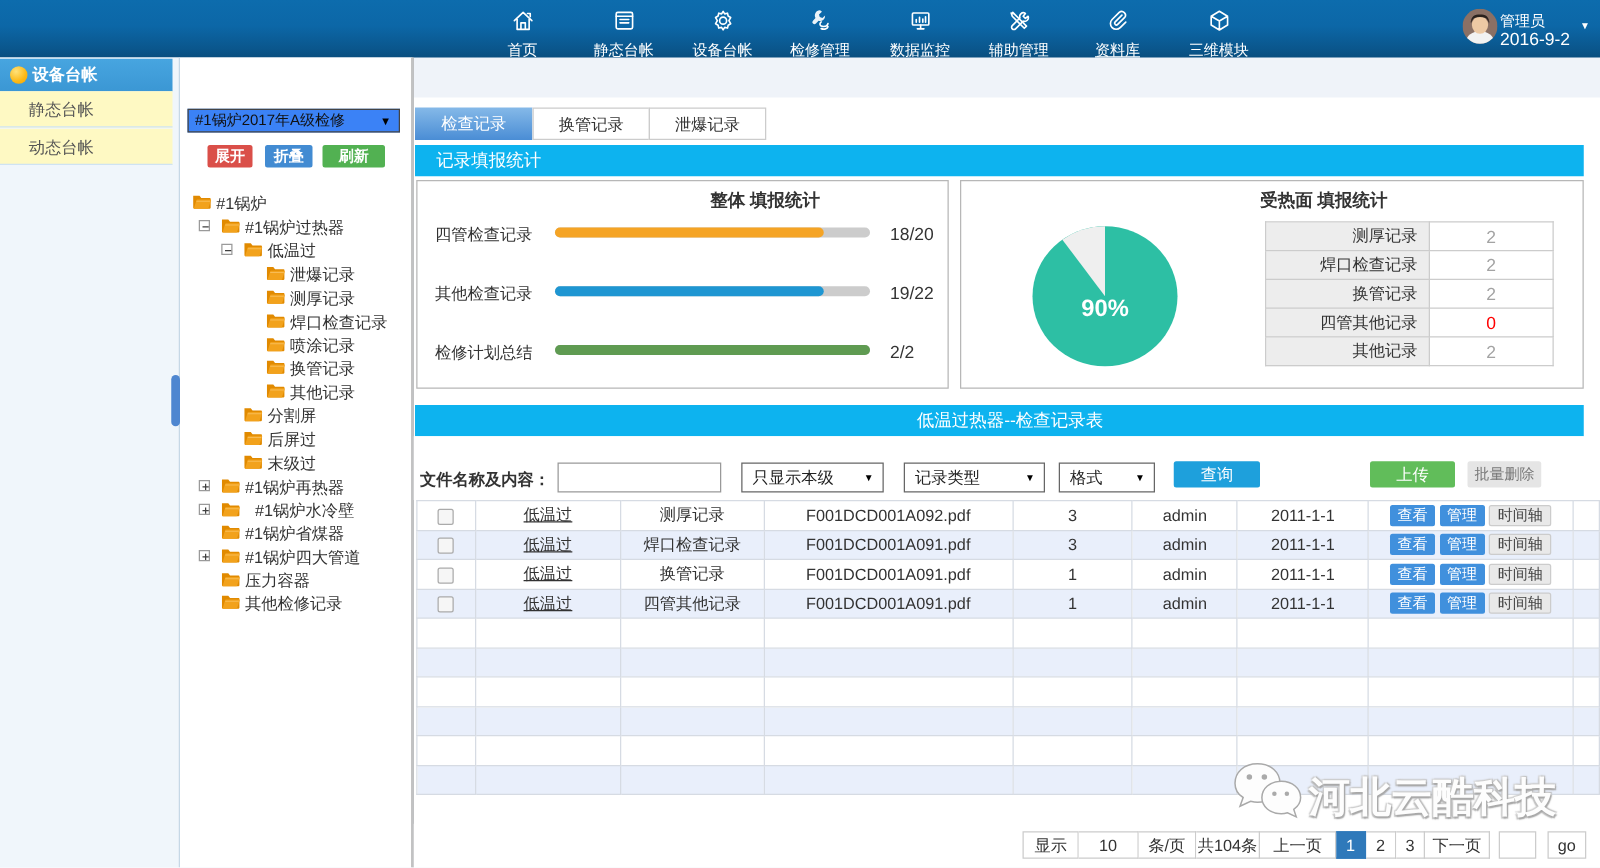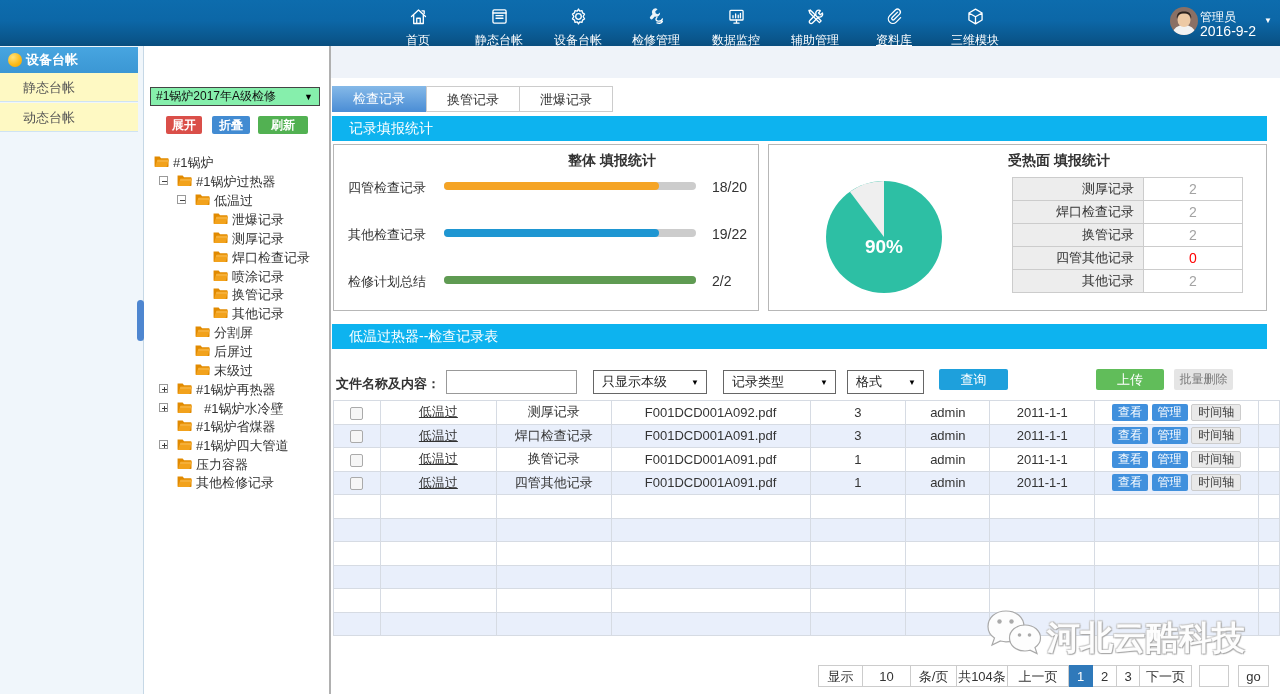--- a/index.html
+++ b/index.html
@@ -22,21 +22,21 @@
 
 #sidebar { position:absolute; left:0; top:46px; width:144px; height:648px; background:#f0f6fb; border-right:1px solid #c6d8e6; }
 #sidehead { position:absolute; left:0; top:47px; width:138px; height:26px; background:linear-gradient(180deg,#47a5e0,#3b97d4); color:#fff; font-size:13px; font-weight:bold; line-height:26px; padding-left:26px; }
 #sidehead .sun { position:absolute; left:8px; top:6px; width:14px; height:14px; border-radius:50%;
   background:radial-gradient(circle at 35% 30%, #ffe27a, #fcb814 60%, #f5a400); }
 .sitem { position:absolute; left:0; width:138px; height:29px; background:#fef9c3; border-bottom:1px solid #cfe3f2; color:#555; font-size:13px; line-height:29px; padding-left:23px; }
 #handle { position:absolute; left:137px; top:300px; width:7px; height:41px; background:#4e86d0; border-radius:4px; z-index:5; }
 
 
 #treepanel { position:absolute; left:144px; top:46px; width:186px; height:648px; background:#fff; border-right:1px solid #b0b0b0; }
-#tsel { position:absolute; left:150px; top:87px; width:170px; height:19px; border:1px solid #444; background:#86efac; font-size:12px; line-height:17px; padding-left:5px; color:#111; }
+#tsel { position:absolute; left:150px; top:87px; width:170px; height:19px; border:1px solid #444; background:#3b82f6; font-size:12px; line-height:17px; padding-left:5px; color:#111; }
 #tsel .ar { position:absolute; right:6px; top:5px; font-size:9px; line-height:9px; color:#000; }
 .tbtn { position:absolute; top:116px; height:18px; color:#fff; font-size:12px; font-weight:bold; text-align:center; line-height:18px; border-radius:2px; }
 .tnode { position:absolute; height:19px; font-size:13px; color:#333; white-space:nowrap; }
 .tnode .exp { position:absolute; top:5px; width:9px; height:9px; border:1px solid #9a9a9a; background:#fff; }
 .tnode .exp i { position:absolute; left:2px; top:4px; width:5px; height:1px; background:#404040; }
 .tnode .exp.plus b { position:absolute; left:4px; top:2px; width:1px; height:5px; background:#404040; }
 .tnode .txt { position:absolute; top:2px; }
 .folder { position:absolute; top:3px; width:15px; height:13px; }
 
 
@@ -349,21 +349,21 @@
         <td class="k">四管其他记录</td>
         <td class="v" style="color:#f00;">0</td>
       </tr>
   <tr>
         <td class="k">其他记录</td>
         <td class="v">2</td>
       </tr>
 </tbody>
   </table>
 
-<div class="banner" style="top:324px;">低温过热器--检查记录表</div>
+<div class="banner" style="top:324px;text-align:center;">低温过热器--检查记录表</div>
 
 <div id="searchband"></div>
 <div id="slabel">文件名称及内容：</div>
 <input class="sbox" style="left: 446px; width: 131px; border: 1px solid rgb(153, 153, 153);" type="text">
 <div class="sbox sel" style="left:593px;width:114px;">只显示本级<span class="ar">▼</span></div>
 <div class="sbox sel" style="left:723px;width:113px;">记录类型<span class="ar">▼</span></div>
 <div class="sbox sel" style="left:847px;width:77px;">格式<span class="ar">▼</span></div>
 <div class="btn" style="left:939px;width:69px;background:#1ea0dc;">查询</div>
 <div class="btn" style="left:1096px;width:68px;background:#61bd5a;">上传</div>
 <div class="btn" style="left:1174px;width:59px;background:#e5e5e5;color:#777;font-size:12px;">批量删除</div>

